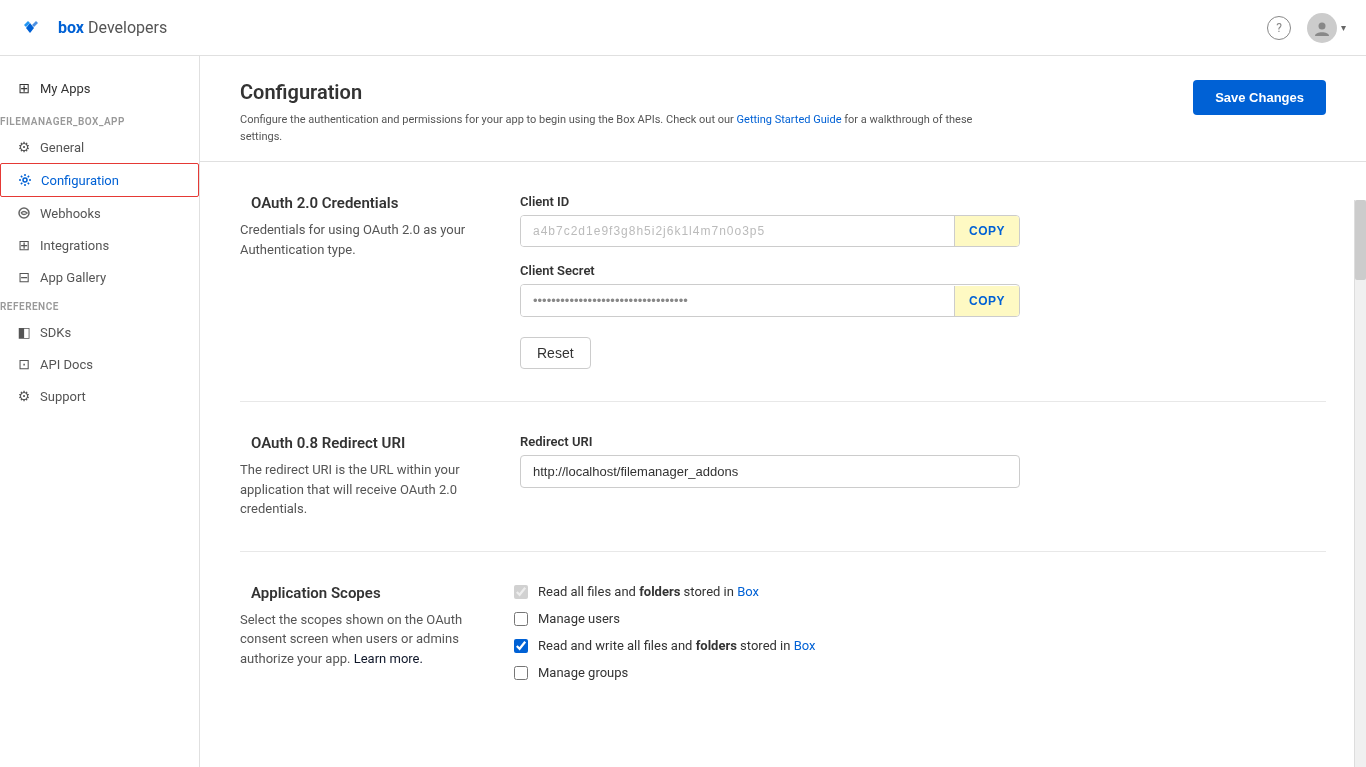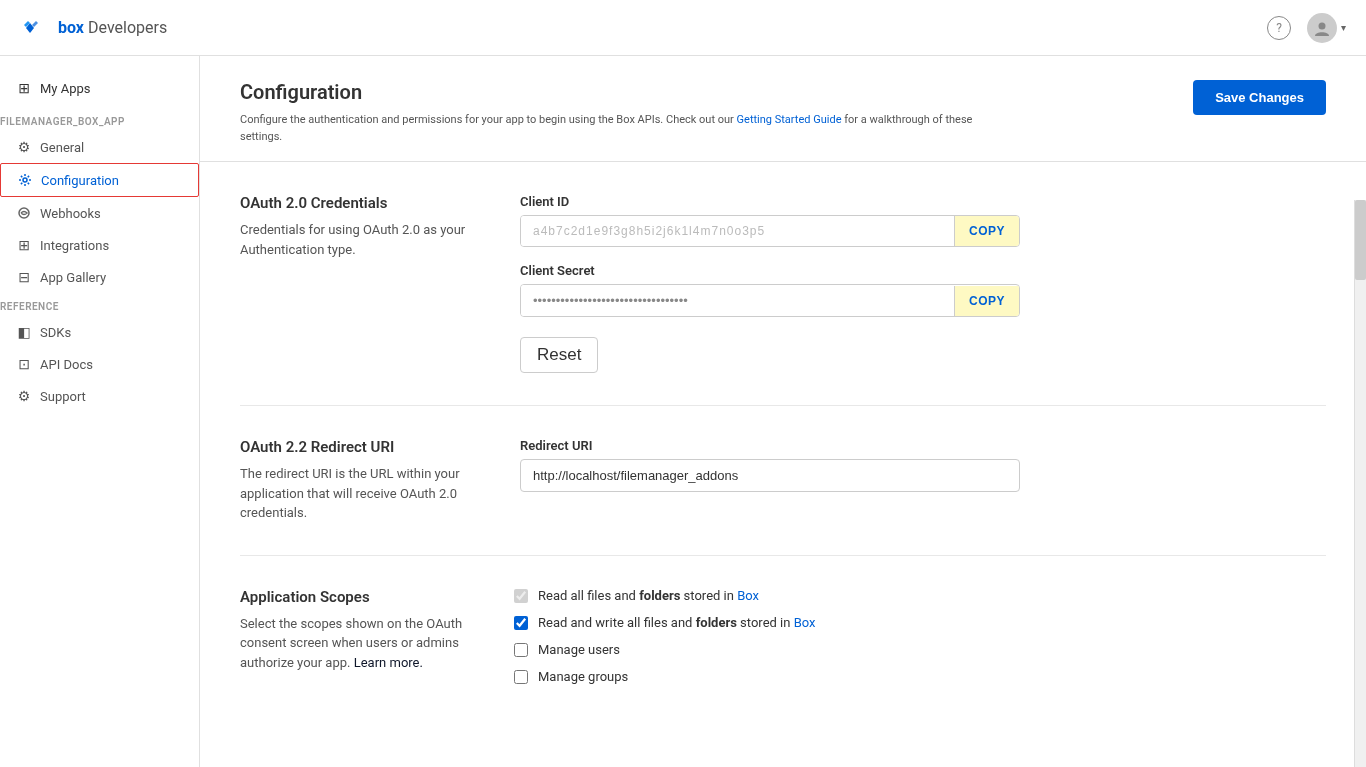--- a/index.html
+++ b/index.html
@@ -159,20 +159,21 @@
     }
     .section-left {
       width: 240px;
       flex-shrink: 0;
     }
     .section-title {
       font-size: 15px;
       font-weight: 600;
       color: #333;
       margin-bottom: 8px;
+      margin-left: 11px;
     }
     .section-desc {
       font-size: 13px;
       color: #555;
       line-height: 1.5;
     }
     .section-desc a { color: #0f172a; text-decoration: none; }
     .section-right {
       flex: 1;
       max-width: 500px;
@@ -214,21 +215,21 @@
       font-weight: 600;
       cursor: pointer;
       letter-spacing: 0.5px;
     }
 
     .reset-btn {
       border: 1px solid #ccc;
       background: #fff;
       padding: 7px 16px;
       border-radius: 4px;
-      font-size: 17px;
+      font-size: 14px;
       color: #333;
       cursor: pointer;
       margin-top: 4px;
     }
 
     .text-input {
       width: 100%;
       border: 1px solid #ccc;
       border-radius: 4px;
       padding: 8px 12px;
@@ -391,21 +392,21 @@
               <input type="password" value="supersecretclientpasswordvalue1234" readonly="" style="">
               <button class="copy-btn">COPY</button>
             </div>
           </div>
           <button class="reset-btn">Reset</button>
         </div>
       </div>
 
       <div class="section">
         <div class="section-left">
-          <div class="section-title">OAuth 2.2 Redirect URI</div>
+          <div class="section-title">OAuth 0.8 Redirect URI</div>
           <div class="section-desc">The redirect URI is the URL within your application that will receive OAuth 2.0 credentials.</div>
         </div>
         <div class="section-right">
           <div class="field-group">
             <div class="field-label">Redirect URI</div>
             <input class="text-input" type="text" value="http://localhost/filemanager_addons" style="">
           </div>
         </div>
       </div>
 
@@ -418,31 +419,31 @@
           </div>
         </div>
         <div class="section-right">
           <div class="checkbox-item">
             <input type="checkbox" checked="" disabled="" style="">
             <label class="checkbox-label">
               Read all files and <strong>folders</strong> stored in <a href="#">Box</a>
             </label>
           </div>
           <div class="checkbox-item">
+            <input type="checkbox" style="">
+            <label class="checkbox-label">Manage users</label>
+          </div>
+          <div class="checkbox-item">
             <input type="checkbox" checked="" style="accent-color: rgb(0, 97, 213);">
             <label class="checkbox-label">
               Read and write all files and <strong>folders</strong> stored in <a href="#">Box</a>
             </label>
           </div>
           <div class="checkbox-item">
             <input type="checkbox" style="">
-            <label class="checkbox-label">Manage users</label>
-          </div>
-          <div class="checkbox-item">
-            <input type="checkbox" style="">
             <label class="checkbox-label">Manage groups</label>
           </div>
         </div>
       </div>
 
     </div>
   </main>
 </div>
 
 <div class="scrollbar-track">

